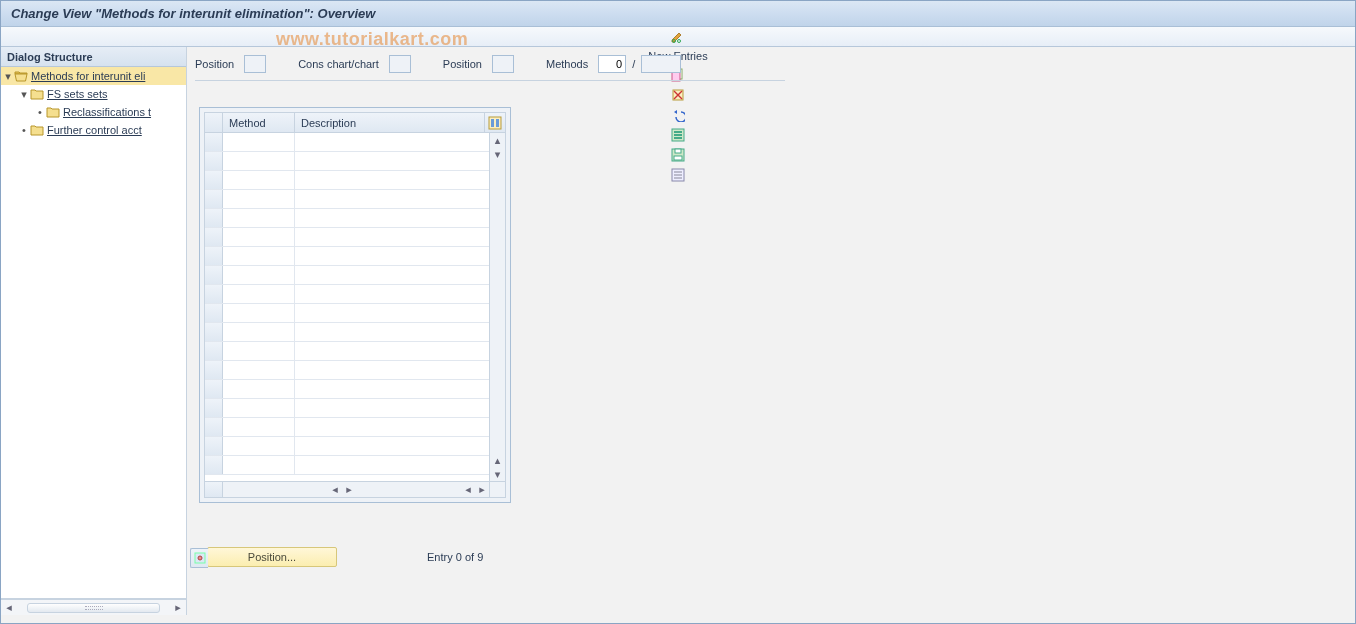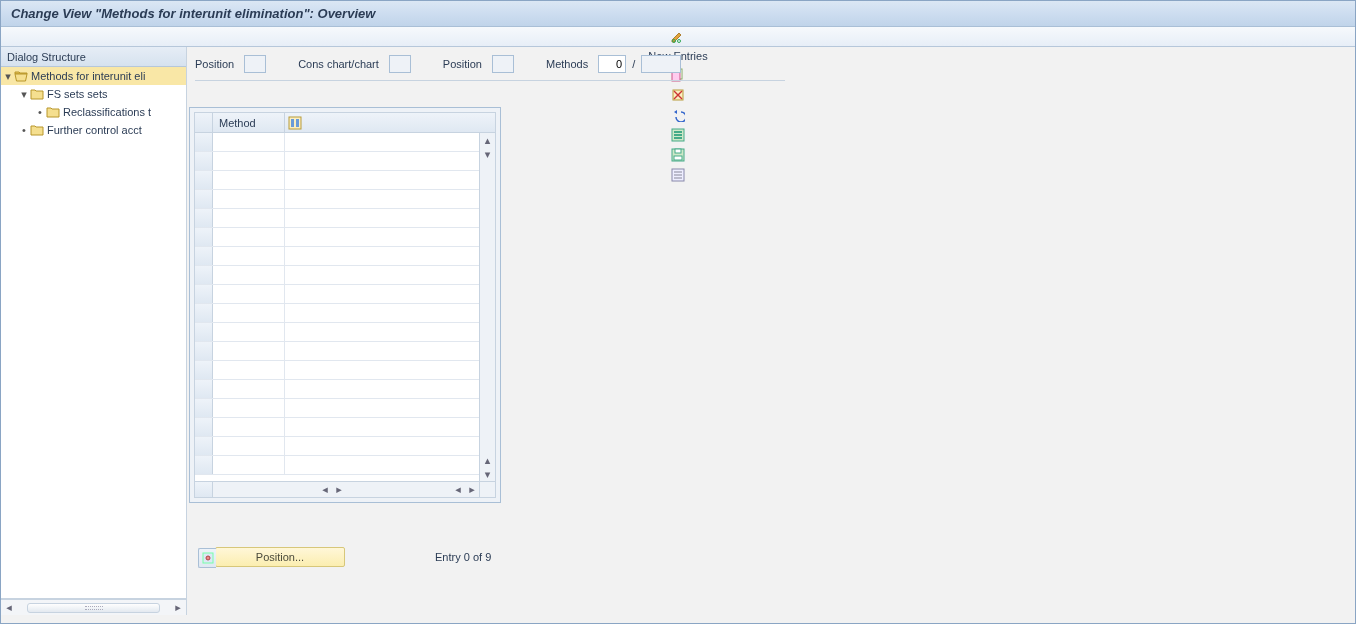--- a/index.html
+++ b/index.html
@@ -79,39 +79,40 @@
     display: flex; flex-direction: column;
     position: relative;
   }
   .sidebar-header {
     height: 20px;
     background: linear-gradient(#e6edf6, #d6e2ef);
     border-bottom: 1px solid #b6c7da;
     padding: 0 6px;
     display: flex; align-items: center;
     color: #2b3c55;
+    font-weight: bold;
   }
   .tree {
     flex: 1;
     overflow: hidden;
     background: #fff;
     border-bottom: 1px solid #c7d3e0;
   }
   .tree-row {
     display: flex; align-items: center;
     height: 18px;
     padding-left: 4px;
     white-space: nowrap;
     cursor: pointer;
   }
   .tree-row .twisty {
     width: 10px; display: inline-flex; justify-content: center; color: #555;
   }
   .tree-row .folder-icon { width: 16px; display: inline-flex; align-items: center; justify-content: center; }
-  .tree-row .label { margin-left: 2px; color: #2b3c55; }
+  .tree-row .label { margin-left: 2px; color: #2b3c55; text-decoration: underline; }
   .tree-row.selected { background: #f9e7a6; }
   .tree-level-0 { padding-left: 2px; }
   .tree-level-1 { padding-left: 18px; }
   .tree-level-2 { padding-left: 34px; }
   .sidebar-scroll {
     height: 16px;
     border-top: 1px solid #c7d3e0;
     background: #f3f5f8;
     display: flex; align-items: center; justify-content: space-between;
     padding: 0 2px;
@@ -153,21 +154,21 @@
     font-family: inherit; font-size: 11px;
   }
   .inp.ro { background: #eef2f7; }
   .inp.w-sm { width: 22px; }
   .inp.w-md { width: 28px; }
   .inp.w-lg { width: 40px; }
   .slash { color: #2b3c55; }
   
   .table-wrap {
     position: absolute;
-    left: 2px; top: 60px;
+    left: 12px; top: 60px;
     width: 312px; height: 396px;
     border: 1px solid #a9bfd6;
     background: #eef2f7;
     display: flex; flex-direction: column;
     padding: 4px;
   }
   .grid {
     flex: 1; display: flex; flex-direction: column;
     border: 1px solid #c7d3e0;
     background: #fff;
@@ -317,20 +318,21 @@
     <div class="tb-btn">
       <span>
         <svg width="14" height="14" viewBox="0 0 14 14">
             <rect x="1" y="1" width="12" height="12" fill="#eef" stroke="#88a"></rect>
             <rect x="3" y="3" width="8" height="2" fill="#bbc"></rect>
             <rect x="3" y="6" width="8" height="2" fill="#bbc"></rect>
             <rect x="3" y="9" width="8" height="2" fill="#bbc"></rect>
           </svg>
       </span>
     </div>
+    <div class="watermark">www.tutorialkart.com</div>
   </div>
 
   <div class="body-area">
 
     <div class="sidebar">
       <div class="sidebar-header">
         <span>Dialog Structure</span>
       </div>
       <div class="tree">
         <div class="tree-row tree-level-0 selected">
@@ -396,20 +398,21 @@
         <input class="inp w-md" style="text-align: right;" value="0">
         <span class="slash">/</span>
         <input class="inp ro w-lg" readonly="" value="" style="">
       </div>
 
       <div class="table-wrap">
         <div class="grid">
           <div class="grid-header">
             <div class="hcell sel"></div>
             <div class="hcell c-method">Method</div>
+            <div class="hcell c-desc">Description</div>
             <div class="hcell c-cfg">
               <span>
                 <svg width="14" height="14" viewBox="0 0 14 14">
                     <rect x="1" y="1" width="12" height="12" fill="#fbeec0" stroke="#b89b3a"></rect>
                     <rect x="3" y="3" width="3" height="8" fill="#6a9bd8"></rect>
                     <rect x="8" y="3" width="3" height="8" fill="#6a9bd8"></rect>
                   </svg>
               </span>
             </div>
           </div>
@@ -520,21 +523,21 @@
             <div class="arrow">▸</div>
             <div class="track"></div>
             <div class="arrow">◂</div>
             <div class="arrow">▸</div>
             <div class="corner"></div>
           </div>
         </div>
       </div>
 
       <div class="footer-area">
-        <div style="position:relative; margin-left:18px;">
+        <div style="position:relative; margin-left:10px;">
           <div class="position-btn">
             <div class="pin">
               <span>
                 <svg width="12" height="12" viewBox="0 0 12 12">
                     <rect x="1" y="1" width="10" height="10" fill="#dce8f5" stroke="#7fa"></rect>
                     <circle cx="6" cy="6" r="2" fill="#e88" stroke="#a44"></circle>
                   </svg>
               </span>
             </div>
             <span>Position...</span>

